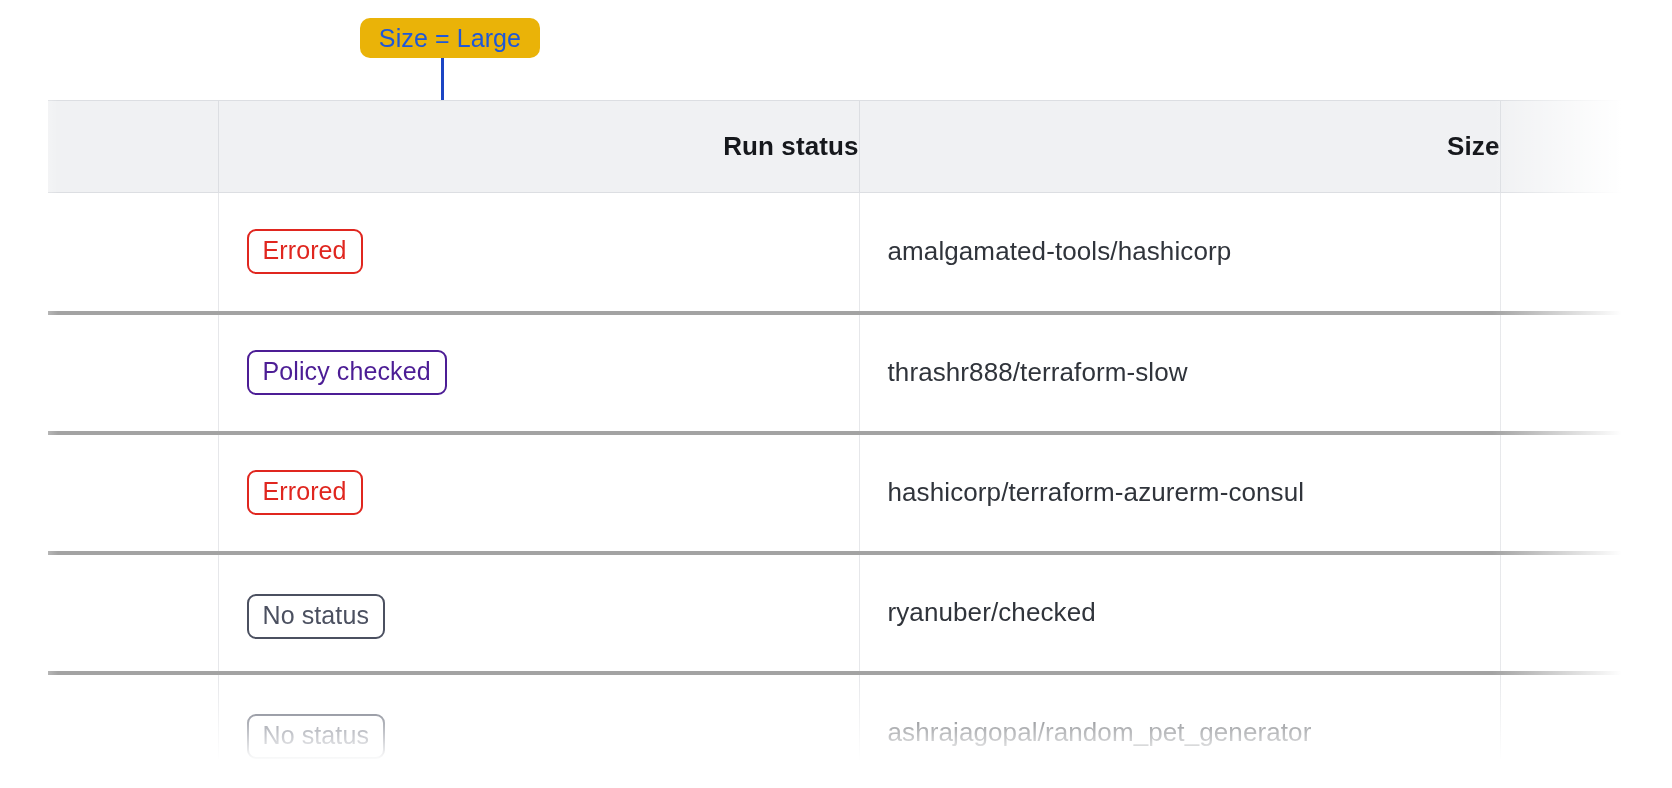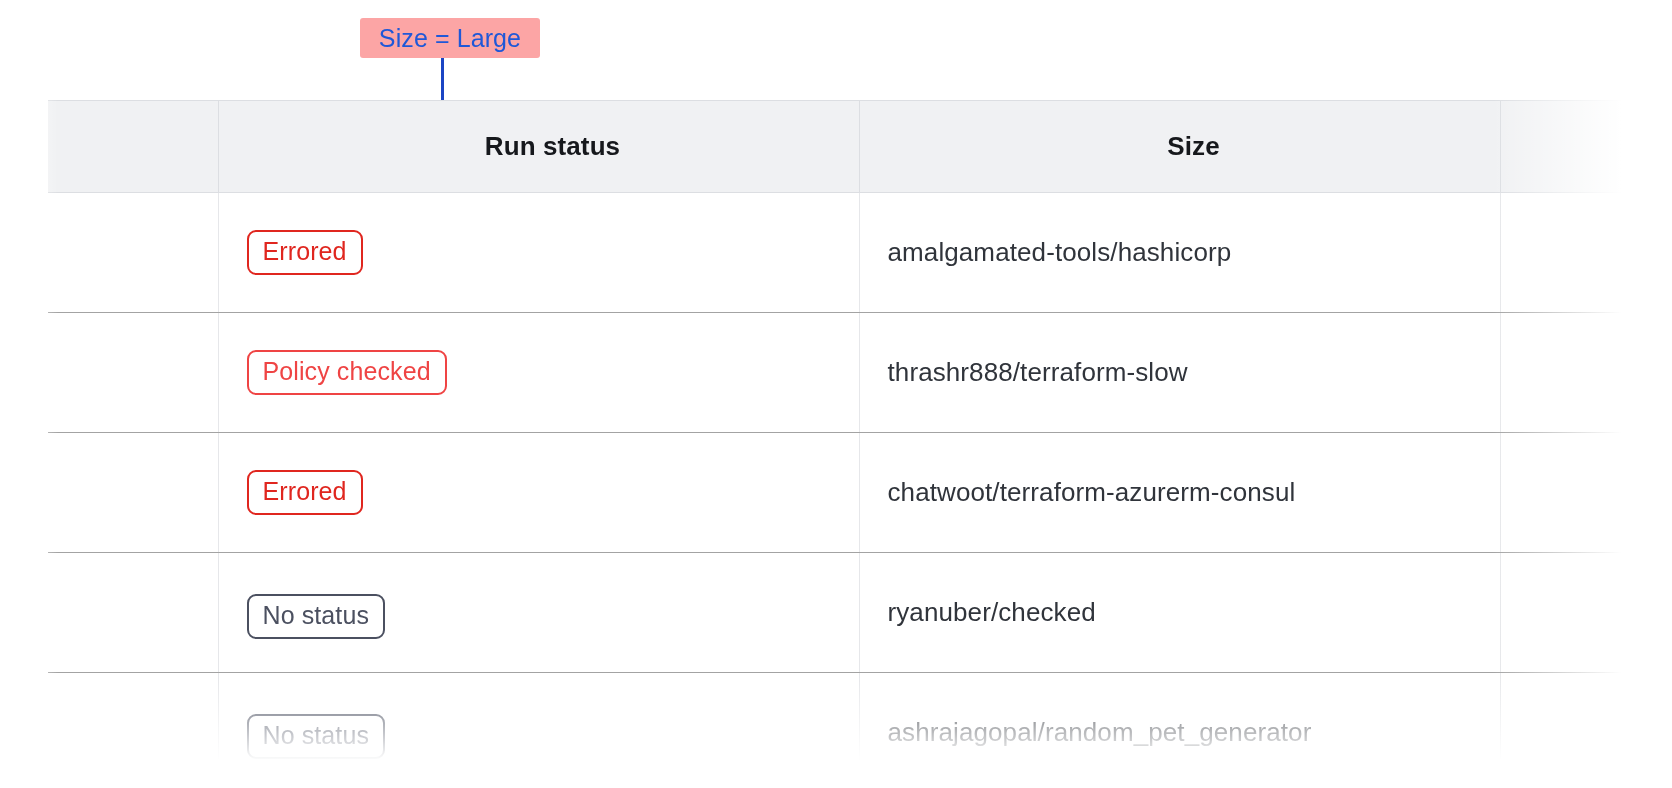--- a/index.html
+++ b/index.html
@@ -25,22 +25,22 @@
     overflow: hidden;
   }
 
   
   .annotation {
     position: absolute;
     left: 360px;
     top: 18px;
     width: 180px;
     height: 40px;
-    background: #fca5a5;
-    border-radius: 3px;
+    background: #eab308;
+    border-radius: 10px;
     display: flex;
     align-items: center;
     justify-content: center;
   }
   .annotation-label {
     font-size: 25px;
     line-height: 1;
     color: #1f58d8;
     letter-spacing: .1px;
     white-space: nowrap;
@@ -80,36 +80,36 @@
   }
   table.runs col.c-spacer { width: 170px; }
   table.runs col.c-status { width: 641px; }
   table.runs col.c-repo   { width: 641px; }
   table.runs col.c-extra  { width: 328px; }
 
   table.runs thead th {
     background: #f0f1f3;
     height: 92px;
     padding: 0 0 0 28px;
-    text-align: center;
+    text-align: right;
     font-size: 26px;
     font-weight: bold;
     color: #16181c;
     border-top: 1px solid #dcdee2;
     border-bottom: 1px solid #dcdee2;
     border-right: 1px solid #dcdee2;
     vertical-align: middle;
     letter-spacing: .1px;
   }
   table.runs thead th.spacer-head { padding: 0; }
 
   table.runs tbody td {
     height: 120px;
     padding: 0 0 0 28px;
-    border-bottom: 1px solid #a3a3a3;
+    border-bottom: 4px solid #a3a3a3;
     border-right: 1px solid #e6e7ea;
     vertical-align: middle;
     font-size: 26px;
     color: #30343b;
     background: #ffffff;
     letter-spacing: .1px;
     white-space: nowrap;
   }
   table.runs tbody td.spacer-cell { padding: 0; border-right: 1px solid #e6e7ea; }
   table.runs tbody td.extra-cell { border-right: none; }
@@ -120,21 +120,21 @@
     display: inline-block;
     border: 2px solid currentColor;
     border-radius: 9px;
     padding: 7px 14px 9px 14px;
     font-size: 25px;
     line-height: 1;
     background: transparent;
     white-space: nowrap;
   }
   .badge.errored        { color: #e0261f; }
-  .badge.policy-checked { color: #ef4444; }
+  .badge.policy-checked { color: #4c1d95; }
   .badge.no-status      { color: #4b5060; margin-top: 8px; }
 
   
   .fade-left, .fade-right, .fade-bottom {
     position: absolute;
     pointer-events: none;
   }
   .fade-left {
     left: 0; top: 100px;
     width: 58px; height: 688px;
@@ -187,21 +187,21 @@
           </tr>
           <tr>
             <td class="spacer-cell"></td>
             <td><span class="badge policy-checked">Policy checked</span></td>
             <td>thrashr888/terraform-slow</td>
             <td class="extra-cell"></td>
           </tr>
           <tr>
             <td class="spacer-cell"></td>
             <td><span class="badge errored">Errored</span></td>
-            <td>chatwoot/terraform-azurerm-consul</td>
+            <td>hashicorp/terraform-azurerm-consul</td>
             <td class="extra-cell"></td>
           </tr>
           <tr>
             <td class="spacer-cell"></td>
             <td><span class="badge no-status">No status</span></td>
             <td>ryanuber/checked</td>
             <td class="extra-cell"></td>
           </tr>
           <tr>
             <td class="spacer-cell"></td>

